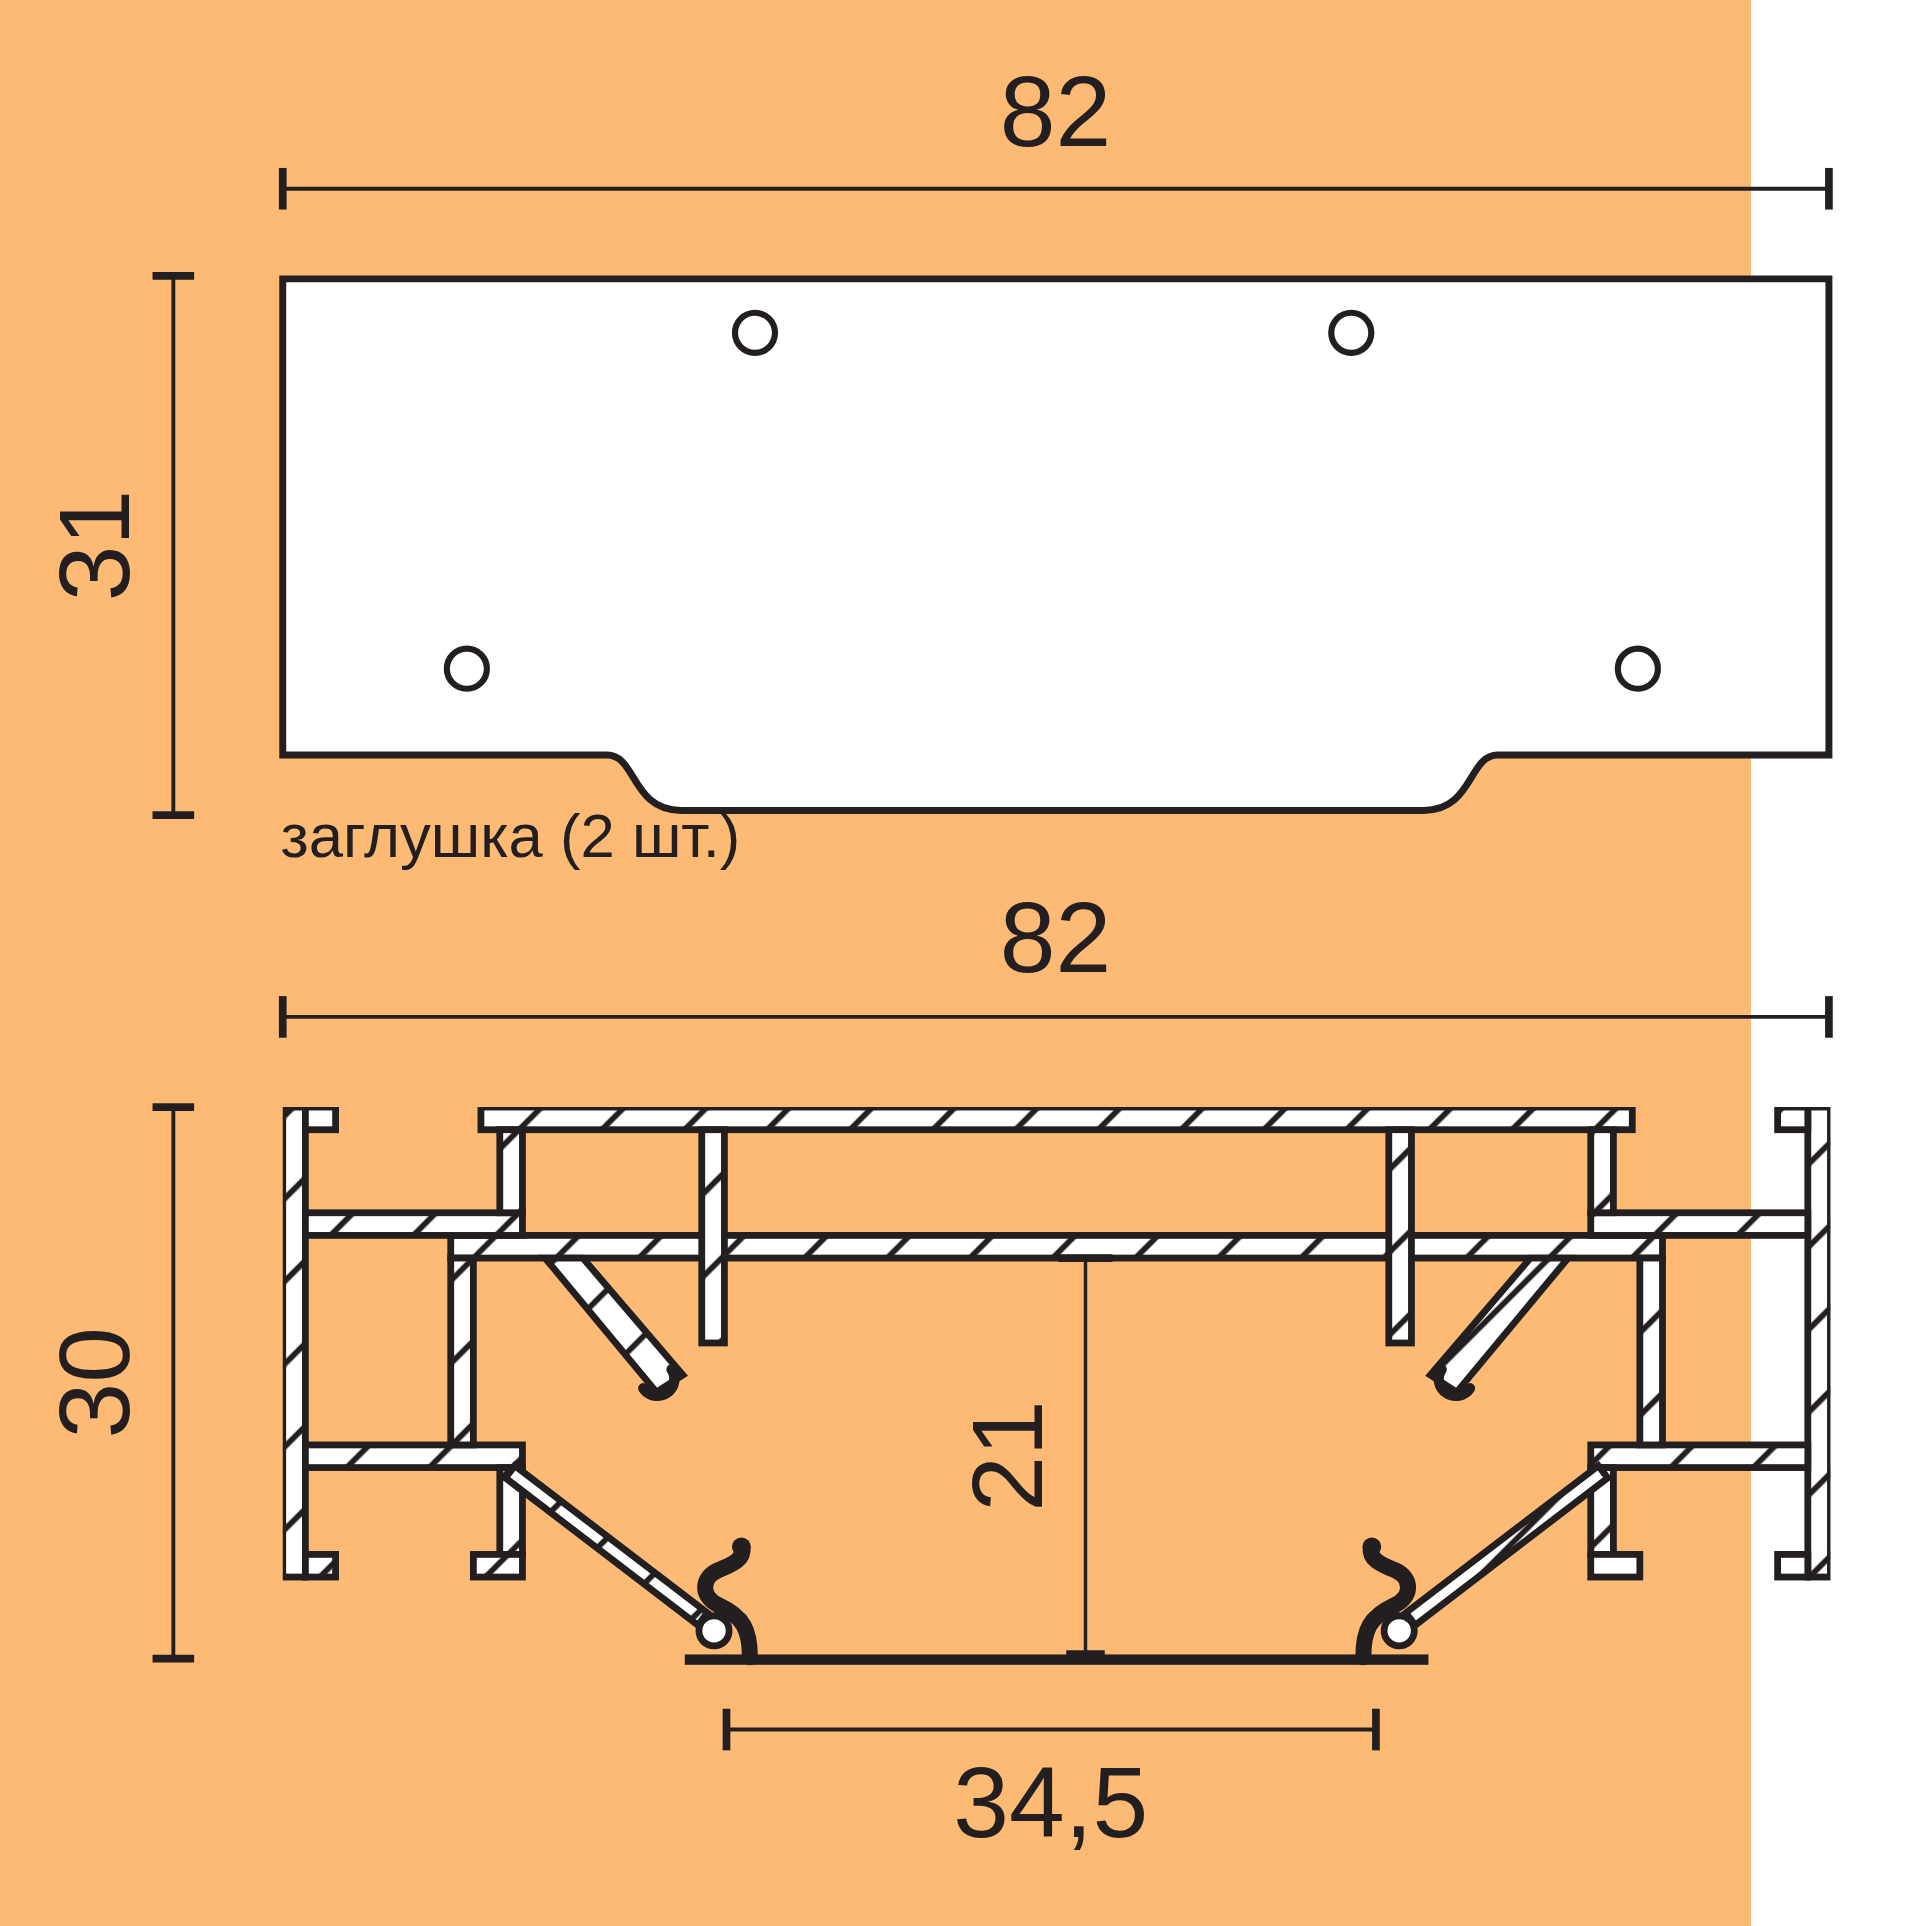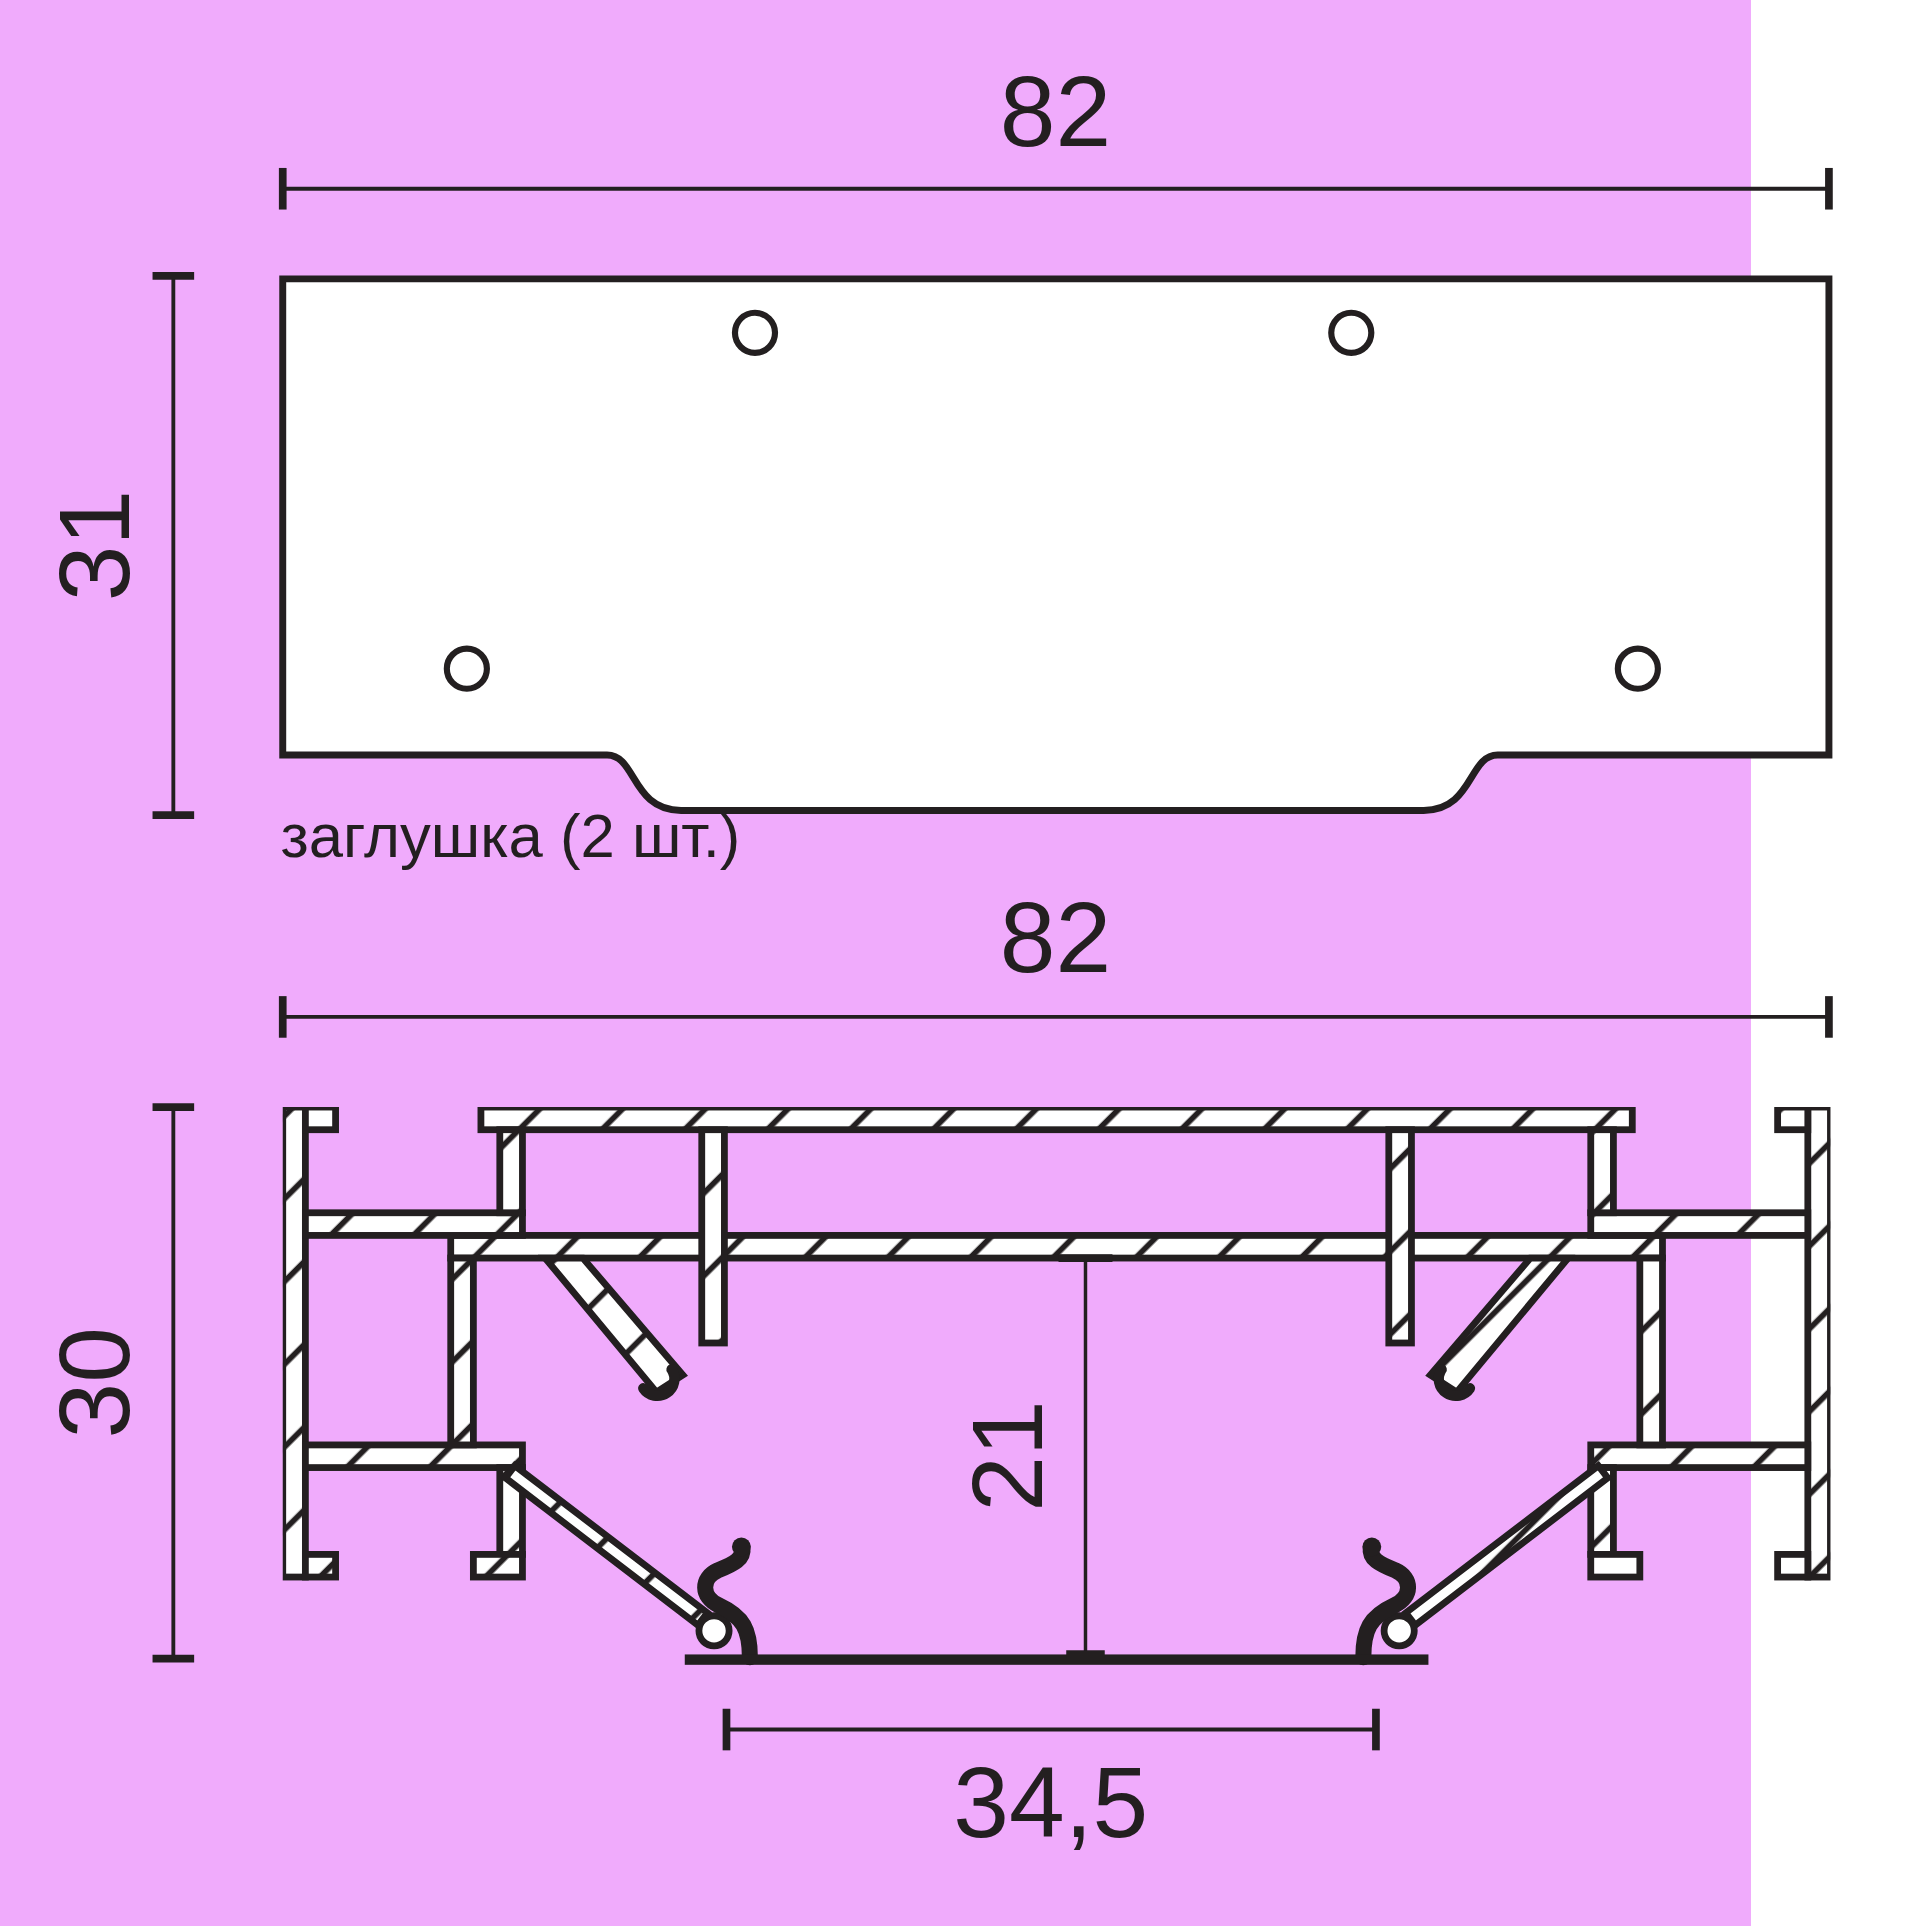--- a/index.html
+++ b/index.html
@@ -1,19 +1,19 @@
 <!DOCTYPE html>
 <html style="font-size:12.3px"><head>
 <meta charset="utf-8">
 <style>
   html,body{margin:0;padding:0;background:#ffffff;}
   .sheet{
     position:relative;
     width:1751px;height:1926px;
-    background:#f0abfc;
+    background:#fdba74;
     font-family:"Liberation Sans", sans-serif;
   }
   svg{display:block;}
   text{fill:#231f20;}
   .dim-num{font-size:130px;}
   .caption{font-size:80px;}
   .thin{stroke:#231f20;stroke-width:5;fill:none;}
   .tick{stroke:#231f20;stroke-width:10;fill:none;}
   .outline{stroke:#231f20;stroke-width:9;fill:#ffffff;}
 </style>

